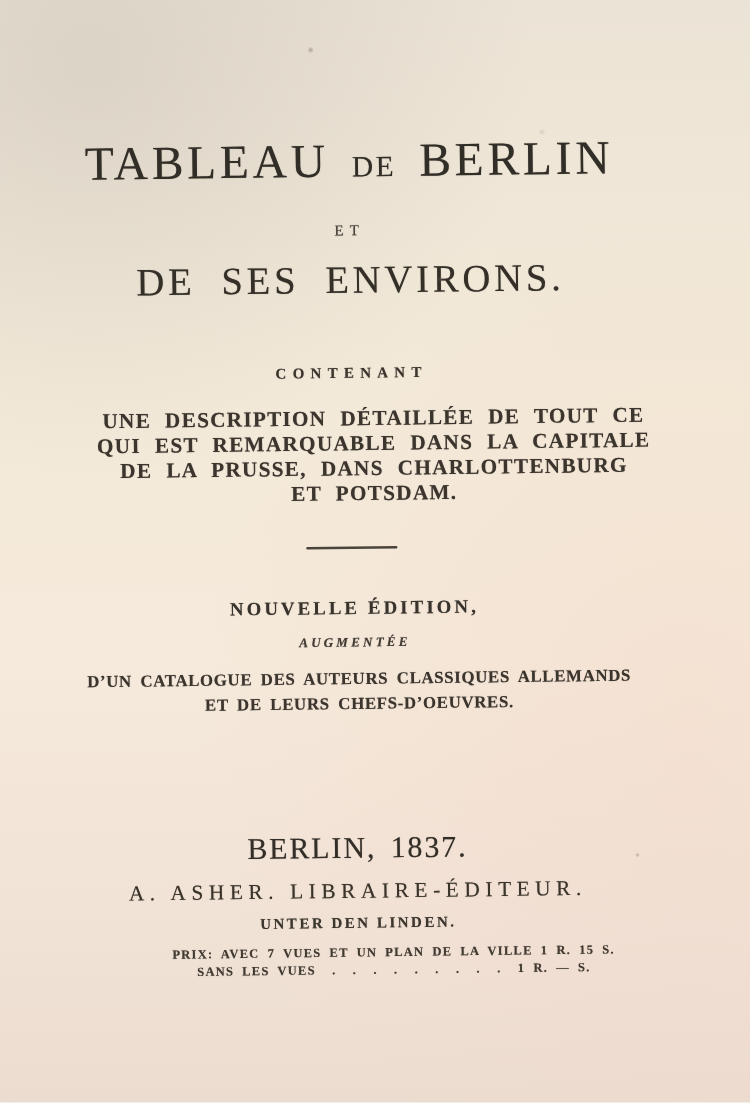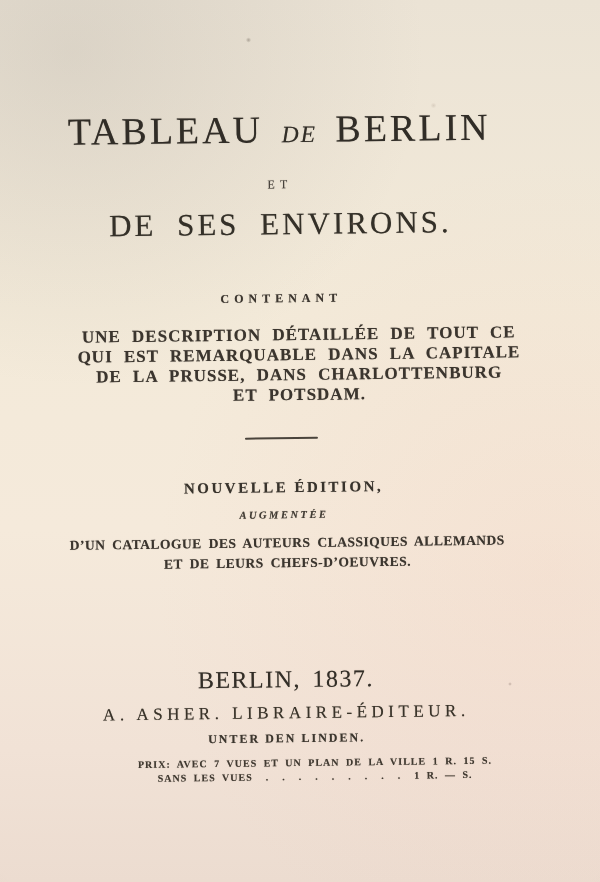--- a/index.html
+++ b/index.html
@@ -38,21 +38,20 @@
     top: 107px;
     font-size: 38px;
     letter-spacing: 3px;
     color: #312d27;
     font-weight: 400;
   }
   .main-title .t-small {
     font-size: 0.62em;
     letter-spacing: 2px;
     padding: 0 6px;
-    font-style: italic;
   }
   .et-line {
     top: 177px;
     font-size: 12px;
     letter-spacing: 5px;
     color: #45403a;
   }
   .title-two {
     top: 206px;
     font-size: 31px;

